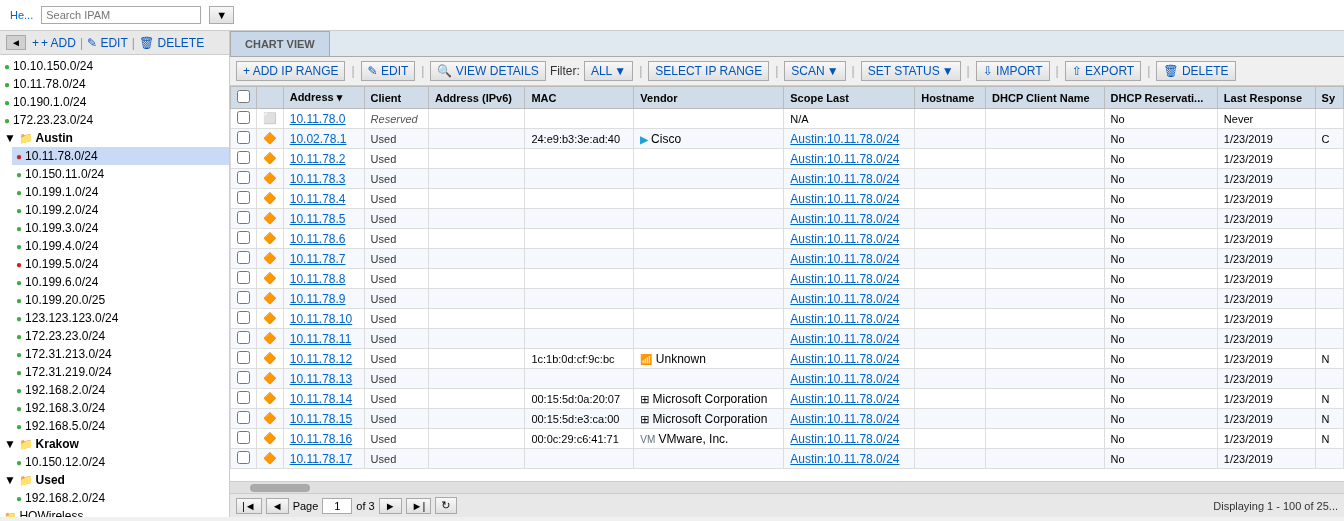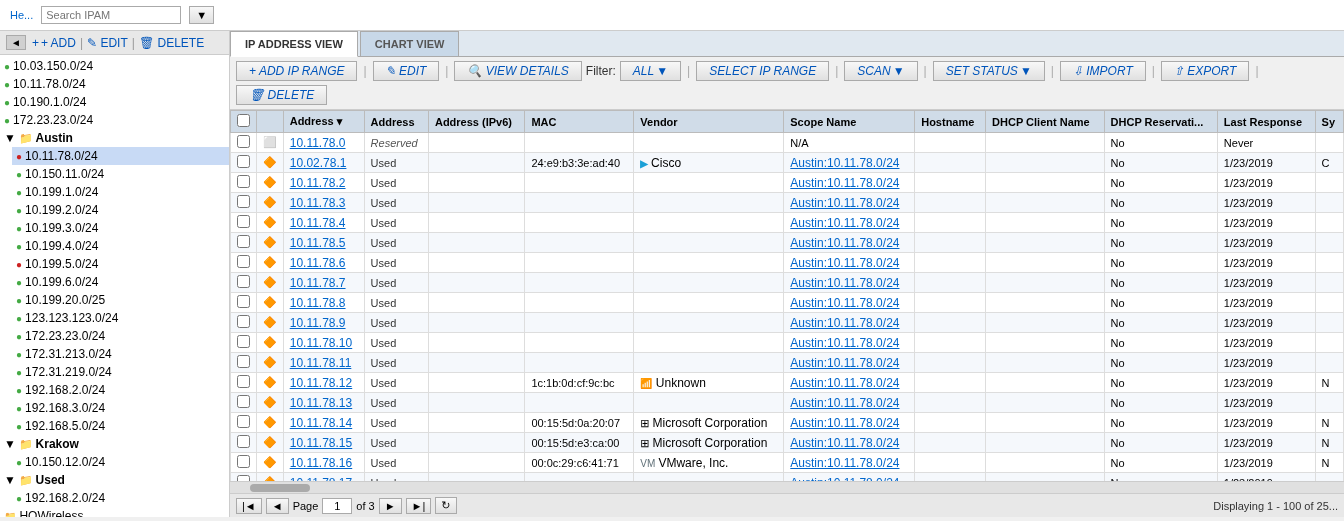--- a/index.html
+++ b/index.html
@@ -12,21 +12,21 @@
       display: flex;
       justify-content: space-between;
       align-items: center;
     }
     .page-title { font-size: 16px; font-weight: bold; color: #333; }
     .header-right { display: flex; align-items: center; gap: 8px; }
     .help-link { color: #0066cc; font-size: 11px; }
     .search-ipam {
       border: 1px solid #aaa;
       padding: 2px 4px;
-      width: 140px;
+      width: 160px;
       font-size: 11px;
     }
     .search-btn {
       background: linear-gradient(to bottom, #f8f8f8, #e0e0e0);
       border: 1px solid #aaa;
       padding: 2px 6px;
       cursor: pointer;
       font-size: 11px;
     }
 
@@ -111,28 +111,27 @@
       border-bottom: 1px solid #ccc;
       padding: 4px 6px;
       display: flex;
       align-items: center;
       gap: 4px;
       flex-wrap: wrap;
     }
     .toolbar-btn {
       background: linear-gradient(to bottom, #f8f8f8, #e0e0e0);
       border: 1px solid #aaa;
-      padding: 2px 12px;
+      padding: 2px 6px;
       cursor: pointer;
       color: #0055bb;
       display: flex;
       align-items: flex-start;
       gap: 2px;
       font-size: 11px;
-      font-style: italic;
     }
     .toolbar-sep { color: #aaa; margin: 0 2px; }
     .toolbar-label { font-size: 12px; color: #333; }
 
     .table-container { flex: 1; overflow: auto; background: #fff; }
     table { border-collapse: collapse; width: 100%; min-width: 900px; }
     thead tr { background: #d0dce8; }
     thead th {
       border: 1px solid #bbb;
       padding: 3px 6px;
@@ -224,21 +223,21 @@
             <span>🗑 DELETE</span>
           </span>
         </div>
       </div>
 
       <div class="sidebar-tree">
 
         <div id="sidebar-tree-content">
             <div class="tree-item">
               <span style="color:#44aa44; margin-right:3px; font-size:10px;">●</span>
-              <span>10.03.150.0/24</span>
+              <span>10.10.150.0/24</span>
             </div>
             <div class="tree-item">
               <span style="color:#44aa44; margin-right:3px; font-size:10px;">●</span>
               <span>10.11.78.0/24</span>
             </div>
             <div class="tree-item">
               <span style="color:#44aa44; margin-right:3px; font-size:10px;">●</span>
               <span>10.190.1.0/24</span>
             </div>
             <div class="tree-item">
@@ -348,21 +347,20 @@
               <span style="color:#888; margin-right:3px; font-size:10px;">📁</span>
               <span>HQWireless</span>
             </div>
           </div>
       </div>
     </div>
 
     <div class="content">
 
       <div class="tabs-bar">
-        <div class="tab active">IP ADDRESS VIEW</div>
         <div class="tab inactive">CHART VIEW</div>
       </div>
 
       <div class="content-toolbar">
         <button class="toolbar-btn">
           <span>+ ADD IP RANGE</span>
         </button>
         <span class="toolbar-sep">|</span>
         <button class="toolbar-btn">
           <span>✎ EDIT</span>
@@ -404,25 +402,25 @@
         </button>
       </div>
 
       <div class="table-container">
         <table>
           <thead>
             <tr>
               <th class="checkbox-cell"><input type="checkbox" style=""></th>
               <th></th>
               <th>Address ▾</th>
-              <th>Address</th>
+              <th>Client</th>
               <th>Address (IPv6)</th>
               <th>MAC</th>
               <th>Vendor</th>
-              <th>Scope Name</th>
+              <th>Scope Last</th>
               <th>Hostname</th>
               <th>DHCP Client Name</th>
               <th>DHCP Reservati...</th>
               <th>Last Response</th>
               <th>Sy</th>
             </tr>
           </thead>
           <tbody id="table-body">
               <tr>
                 <td class="checkbox-cell"><input type="checkbox" style=""></td>

